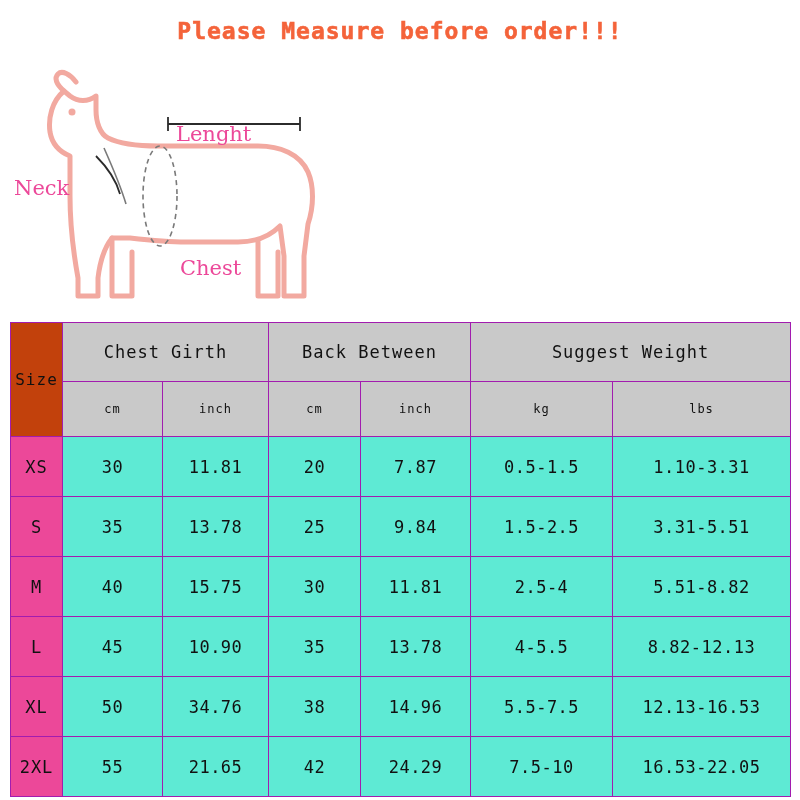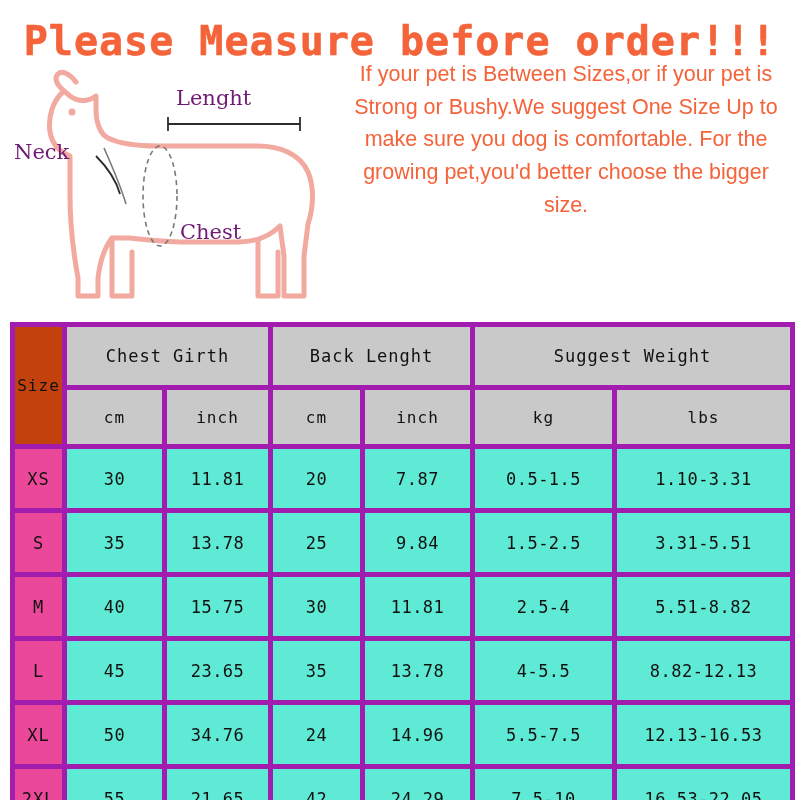--- a/index.html
+++ b/index.html
@@ -22,42 +22,43 @@
 
   
   .headline {
     position: absolute;
     top: 18px;
     left: 0;
     width: 800px;
     text-align: center;
     font-family: "DejaVu Sans Mono", monospace;
     font-weight: bold;
-    font-size: 40px;
+    font-size: 23px;
     letter-spacing: 1px;
     color: #f4633a;
     -webkit-text-stroke: 0.6px #f4633a;
   }
 
   
   .illustration {
     position: absolute;
     left: 8px;
     top: 56px;
     width: 330px;
     height: 260px;
   }
   .illustration svg {
     display: block;
   }
   .dog-label {
     position: absolute;
     font-family: "DejaVu Serif", serif;
     font-size: 21px;
-    color: #701a75;
+    color: #ec4899;
+    margin-top: 36px;
   }
   .lbl-length { left: 168px; top: 30px; }
   .lbl-neck   { left: 6px;  top: 84px; }
   .lbl-chest  { left: 172px; top: 164px; }
 
   
   .blurb {
     position: absolute;
     left: 340px;
     top: 58px;
@@ -73,35 +74,35 @@
   table.size-table {
     position: absolute;
     left: 10px;
     top: 322px;
     width: 780px;
     border-collapse: collapse;
     table-layout: fixed;
     font-family: "DejaVu Sans Mono", monospace;
   }
   table.size-table td, table.size-table th {
-    border: 5px solid #a21caf;
+    border: 1px solid #a21caf;
     text-align: center;
     vertical-align: middle;
     color: #111111;
     font-weight: normal;
   }
   .hdr-cell {
     background: #c9c9c9;
     font-size: 17px;
     height: 56px;
     letter-spacing: 1px;
   }
   .sub-cell {
     background: #c9c9c9;
-    font-size: 16px;
+    font-size: 12px;
     height: 52px;
     letter-spacing: 1px;
   }
   .size-corner {
     background: #c2410c;
     font-size: 16px;
     letter-spacing: 1px;
   }
   td.size-label {
     background: #ec4899;
@@ -163,37 +164,36 @@
         <path d="M160,61 L160,75"></path>
         <path d="M292,61 L292,75"></path>
         <path d="M88,100 C100,112 108,124 112,138"></path>
       </g>
     </svg>
     <div class="dog-label lbl-length">Lenght</div>
     <div class="dog-label lbl-neck">Neck</div>
     <div class="dog-label lbl-chest">Chest</div>
   </div>
 
-  <div class="blurb">If your pet is Between Sizes,or if your pet is Strong or Bushy.We suggest One Size Up to make sure you dog is comfortable. For the growing pet,you'd better choose the bigger size.</div>
 
   <table class="size-table">
     <colgroup>
       <col class="c-size">
         <col class="c-cg-cm">
         <col class="c-cg-in">
       <col class="c-bl-cm">
         <col class="c-bl-in">
         <col class="c-sw-kg">
         <col class="c-sw-lbs">
     </colgroup>
     <thead>
       <tr>
         <th class="size-corner" rowspan="2">Size</th>
         <th class="hdr-cell" colspan="2">Chest Girth</th>
-        <th class="hdr-cell" colspan="2">Back Lenght</th>
+        <th class="hdr-cell" colspan="2">Back Between</th>
         <th class="hdr-cell" colspan="2">Suggest Weight</th>
       </tr>
       <tr>
         <th class="sub-cell">cm</th>
         <th class="sub-cell">inch</th>
         <th class="sub-cell">cm</th>
         <th class="sub-cell">inch</th>
         <th class="sub-cell">kg</th>
         <th class="sub-cell">lbs</th>
       </tr>
@@ -222,31 +222,31 @@
         <td class="data-cell">40</td>
         <td class="data-cell">15.75</td>
         <td class="data-cell">30</td>
         <td class="data-cell">11.81</td>
         <td class="data-cell">2.5-4</td>
         <td class="data-cell">5.51-8.82</td>
       </tr>
       <tr>
         <td class="size-label">L</td>
         <td class="data-cell">45</td>
-        <td class="data-cell">23.65</td>
+        <td class="data-cell">10.90</td>
         <td class="data-cell">35</td>
         <td class="data-cell">13.78</td>
         <td class="data-cell">4-5.5</td>
         <td class="data-cell">8.82-12.13</td>
       </tr>
       <tr>
         <td class="size-label">XL</td>
         <td class="data-cell">50</td>
         <td class="data-cell">34.76</td>
-        <td class="data-cell">24</td>
+        <td class="data-cell">38</td>
         <td class="data-cell">14.96</td>
         <td class="data-cell">5.5-7.5</td>
         <td class="data-cell">12.13-16.53</td>
       </tr>
       <tr>
         <td class="size-label">2XL</td>
         <td class="data-cell">55</td>
         <td class="data-cell">21.65</td>
         <td class="data-cell">42</td>
         <td class="data-cell">24.29</td>

